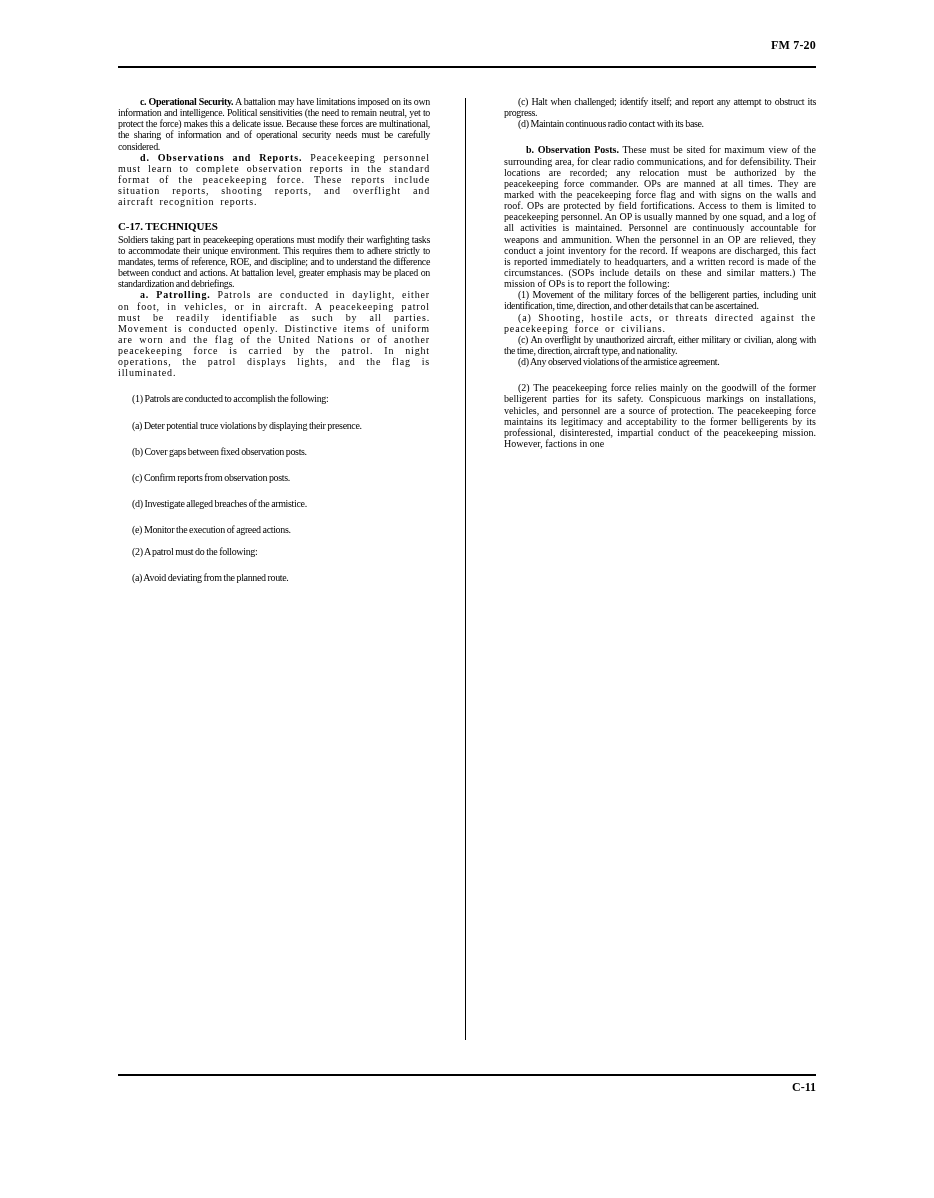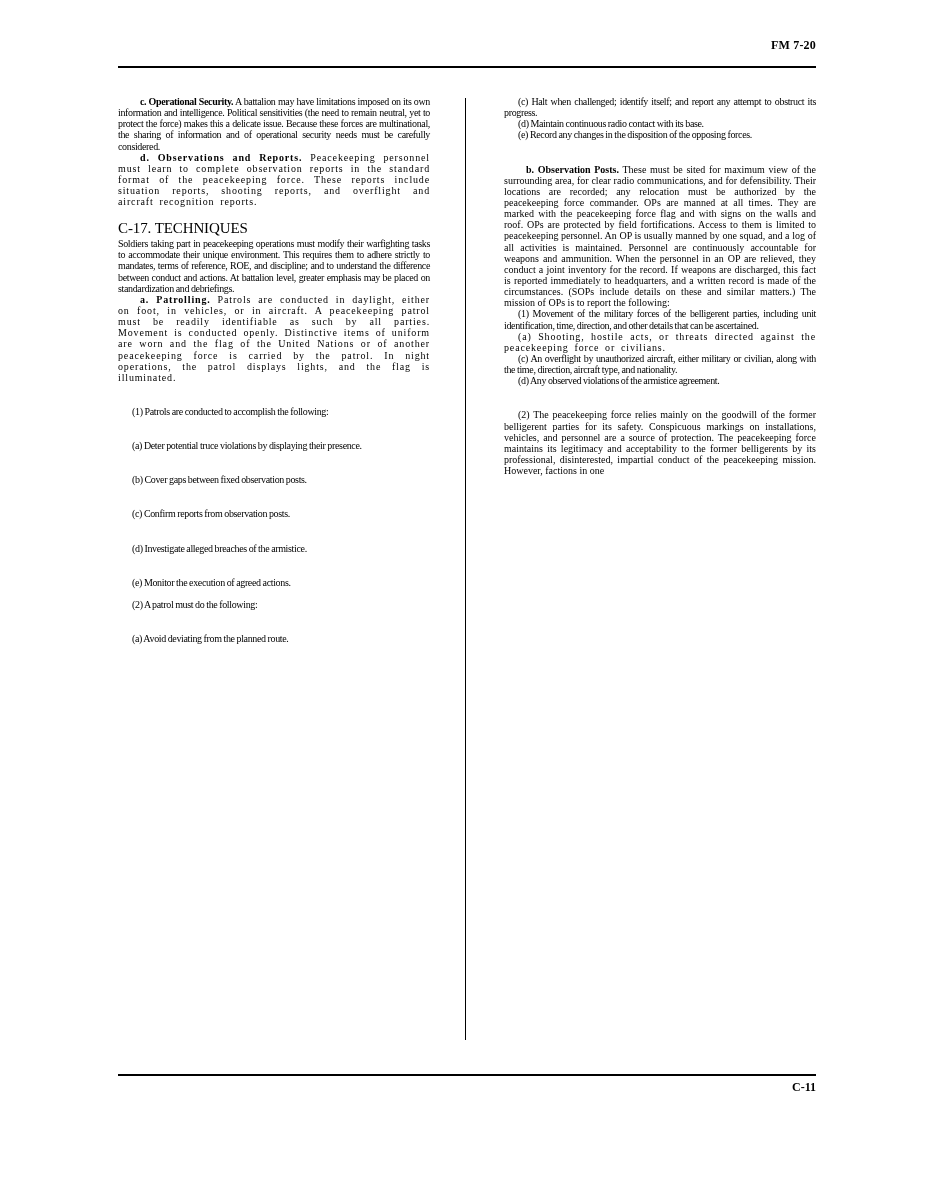--- a/index.html
+++ b/index.html
@@ -83,30 +83,30 @@
     margin: 0 0 0 0;
     font-size: 10px;
     line-height: 1.115;
     text-align: justify;
     text-justify: inter-word;
   }
   p.ind { text-indent: 22px; }
   p.ind-sm { text-indent: 14px; }
   p.noind { text-indent: 0; }
   .sec-head {
-    font-weight: normal;
-    font-size: 15px;
+    font-weight: bold;
+    font-size: 11px;
     margin-top: 13px;
     margin-bottom: 1px;
     text-indent: 0;
     text-align: left;
     letter-spacing: -0.1px;
   }
   .run-in { font-weight: bold; }
-  .gap-sm { margin-top: 23px; }
+  .gap-sm { margin-top: 15px; }
   .gap-md { margin-top: 11px; }
   .gap-lg { margin-top: 16px; }
   
   .wide { letter-spacing: 0.85px; word-spacing: 2.5px; }
   .narrow { letter-spacing: -0.35px; word-spacing: -0.3px; }
 </style>
 </head>
 <body>
 
 <div class="page">
@@ -148,21 +148,20 @@
 
 
     </div>
 
     <div class="col col-right">
 
       <p class="ind-sm narrow">(c) Halt when challenged; identify itself; and report any attempt to obstruct its progress.</p>
 
       <p class="ind-sm narrow">(d) Maintain continuous radio contact with its base.</p>
 
-      <p class="ind-sm narrow">(e) Record any changes in the disposition of the opposing forces.</p>
 
       <p class="ind gap-sm"><span class="run-in">b. Observation Posts.</span><span> These must be sited for maximum view of the surrounding area, for clear radio communications, and for defensibility. Their locations are recorded; any relocation must be authorized by the peacekeeping force commander. OPs are manned at all times. They are marked with the peacekeeping force flag and with signs on the walls and roof. OPs are protected by field fortifications. Access to them is limited to peacekeeping personnel. An OP is usually manned by one squad, and a log of all activities is maintained. Personnel are continuously accountable for weapons and ammunition. When the personnel in an OP are relieved, they conduct a joint inventory for the record. If weapons are discharged, this fact is reported immediately to headquarters, and a written record is made of the circumstances. (SOPs include details on these and similar matters.) The mission of OPs is to report the following:</span></p>
 
       <p class="ind-sm narrow">(1) Movement of the military forces of the belligerent parties, including unit identification, time, direction, and other details that can be ascertained.</p>
 
       <p class="ind-sm wide">(a) Shooting, hostile acts, or threats directed against the peacekeeping force or civilians.</p>
 
 
       <p class="ind-sm narrow">(c) An overflight by unauthorized aircraft, either military or civilian, along with the time, direction, aircraft type, and nationality.</p>
 

